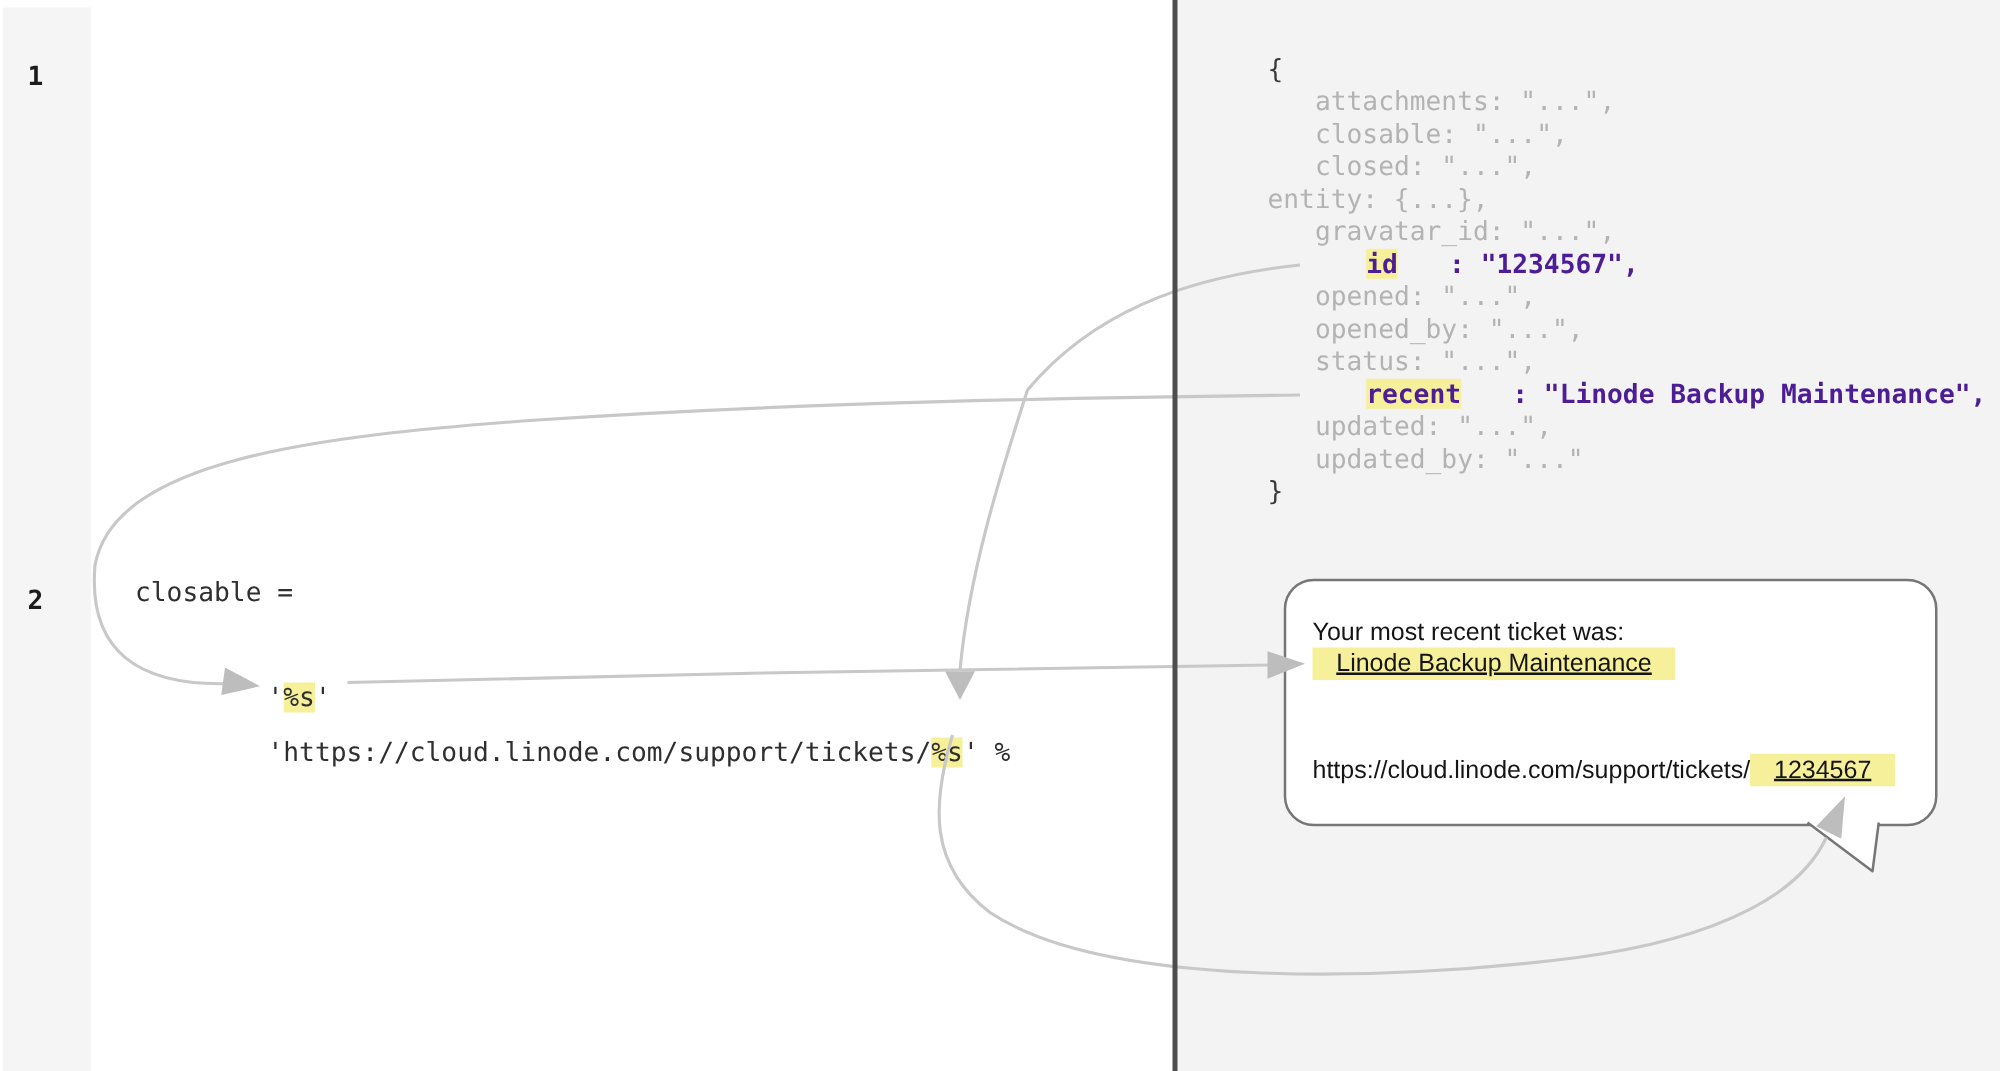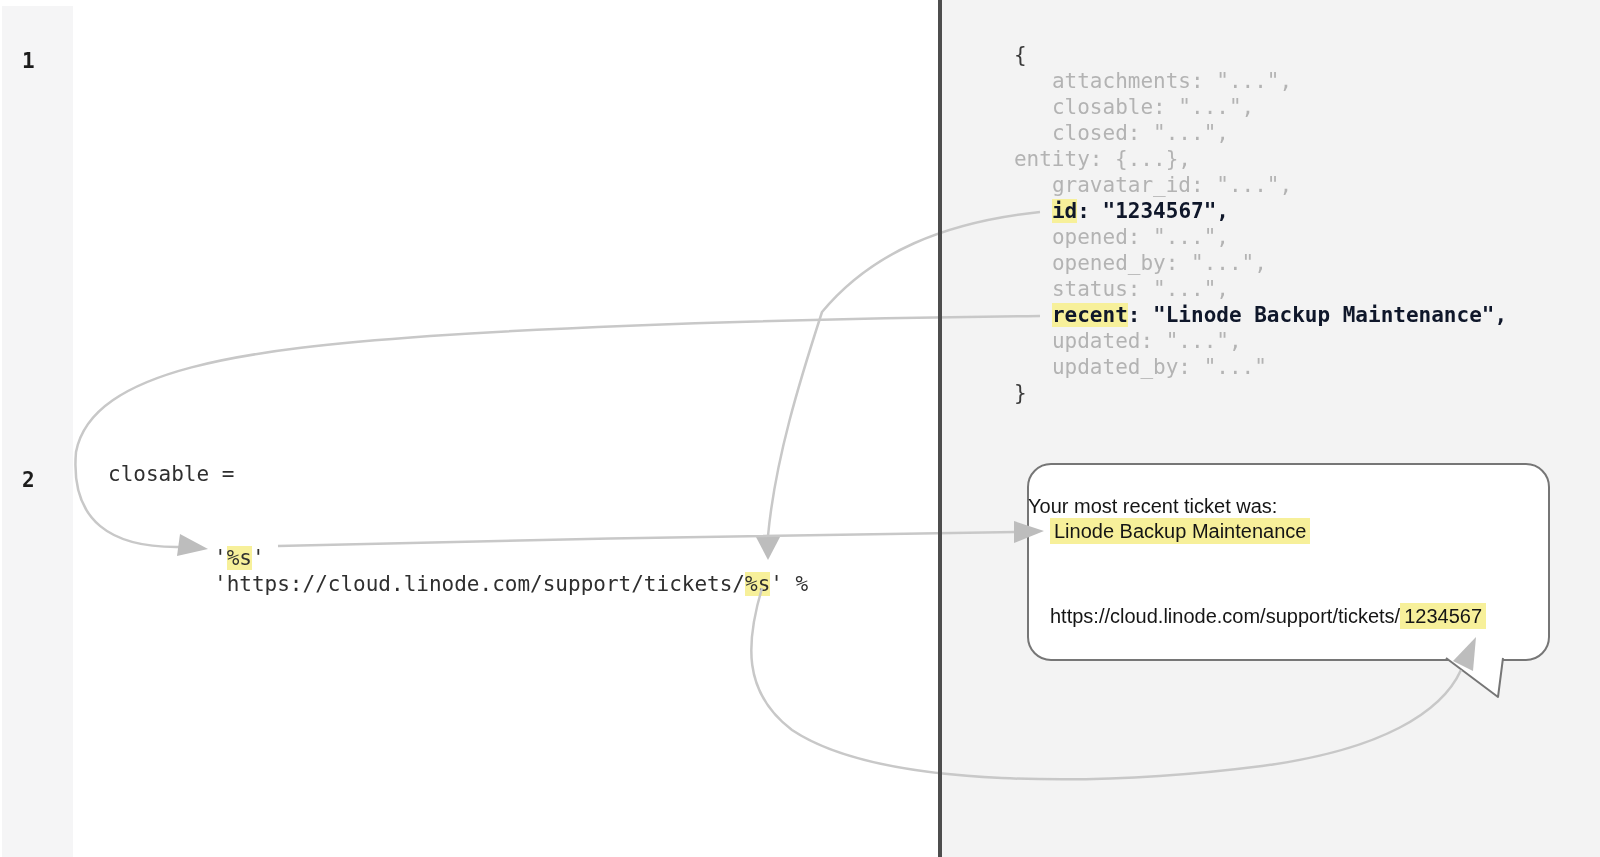--- a/index.html
+++ b/index.html
@@ -25,71 +25,71 @@
   }
   .code-line{
     position:absolute;white-space:pre;
     font:21px/26px "DejaVu Sans Mono",monospace;color:#2f2f2f;
   }
   .json-line{
     position:absolute;white-space:pre;z-index:2;
     font:21px/26px "DejaVu Sans Mono",monospace;color:#3a3a3a;
   }
   .json-line .dim{color:#b3b3b3;}
-  .json-line .strong{font-weight:bold;color:#0f172a;}
+  .json-line .strong{font-weight:bold;color:#4c1d95;margin-left:41px;}
   .hl{background:#f7f09a;}
   .bubble{
     position:absolute;left:1027px;top:463px;width:523px;height:198px;
     box-sizing:border-box;background:#ffffff;border:2px solid #767676;
     border-radius:24px;z-index:2;
   }
   .bubble-line{
     position:absolute;white-space:pre;z-index:3;
     font:20px/26px "Liberation Sans",sans-serif;color:#151515;
   }
-  .bubble-line .hl{padding:2px 4px;}
+  .bubble-line .hl{padding:2px 19px;text-decoration:underline;}
   .overlay{
     position:absolute;left:0;top:0;width:1600px;height:857px;
     z-index:5;pointer-events:none;
   }
 </style>
 </head>
 <body>
 
 <div class="canvas">
 
   <div class="gutter">
     <div class="lnum" style="top:42px">1</div>
     <div class="lnum" style="top:461px">2</div>
   </div>
 
   <div class="right-panel"></div>
 
 
   <div class="code-line" style="left:108px;top:461px"><span>closable =</span></div>
   <div class="code-line" style="left:214px;top:545px"><span>'</span><span class="hl">%s</span><span>'</span></div>
-  <div class="code-line" style="left:214px;top:571px"><span>'https://cloud.linode.com/support/tickets/</span><span class="hl">%s</span><span>' %</span></div>
+  <div class="code-line" style="left:214px;top:589px"><span>'https://cloud.linode.com/support/tickets/</span><span class="hl">%s</span><span>' %</span></div>
 
   <div class="json-line" style="left:1014px;top:42px"><span>{</span></div>
   <div class="json-line" style="left:1014px;top:68px"><span class="dim">   attachments: "...",</span></div>
   <div class="json-line" style="left:1014px;top:94px"><span class="dim">   closable: "...",</span></div>
   <div class="json-line" style="left:1014px;top:120px"><span class="dim">   closed: "...",</span></div>
   <div class="json-line" style="left:976px;top:146px"><span class="dim">   entity: {...},</span></div>
   <div class="json-line" style="left:1014px;top:172px"><span class="dim">   gravatar_id: "...",</span></div>
   <div class="json-line" style="left:1014px;top:198px"><span>   </span><span class="hl strong">id</span><span class="strong">: "1234567",</span></div>
   <div class="json-line" style="left:1014px;top:224px"><span class="dim">   opened: "...",</span></div>
   <div class="json-line" style="left:1014px;top:250px"><span class="dim">   opened_by: "...",</span></div>
   <div class="json-line" style="left:1014px;top:276px"><span class="dim">   status: "...",</span></div>
   <div class="json-line" style="left:1014px;top:302px"><span>   </span><span class="hl strong">recent</span><span class="strong">: "Linode Backup Maintenance",</span></div>
   <div class="json-line" style="left:1014px;top:328px"><span class="dim">   updated: "...",</span></div>
   <div class="json-line" style="left:1014px;top:354px"><span class="dim">   updated_by: "..."</span></div>
   <div class="json-line" style="left:1014px;top:380px"><span>}</span></div>
 
   <div class="bubble"></div>
-  <div class="bubble-line" style="left:1028px;top:493px"><span>Your most recent ticket was:</span></div>
+  <div class="bubble-line" style="left:1050px;top:493px"><span>Your most recent ticket was:</span></div>
   <div class="bubble-line" style="left:1050px;top:518px"><span class="hl">Linode Backup Maintenance</span></div>
   <div class="bubble-line" style="left:1050px;top:603px"><span>https://cloud.linode.com/support/tickets/</span><span class="hl">1234567</span></div>
 
   <svg class="overlay" viewBox="0 0 1600 857">
 
     <path d="M 1446 658 L 1498 697 L 1503 658" fill="#ffffff" stroke="#767676" stroke-width="2" stroke-linejoin="round"></path>
 
     <path d="M 1040 316 C 860 318, 640 322, 430 336 C 250 349, 92 368, 76 452 C 70 522, 112 548, 180 547" fill="none" stroke="#c8c8c8" stroke-width="2.5"></path>
     <polygon points="208,549 177,556 180,534" fill="#bdbdbd"></polygon>
 

